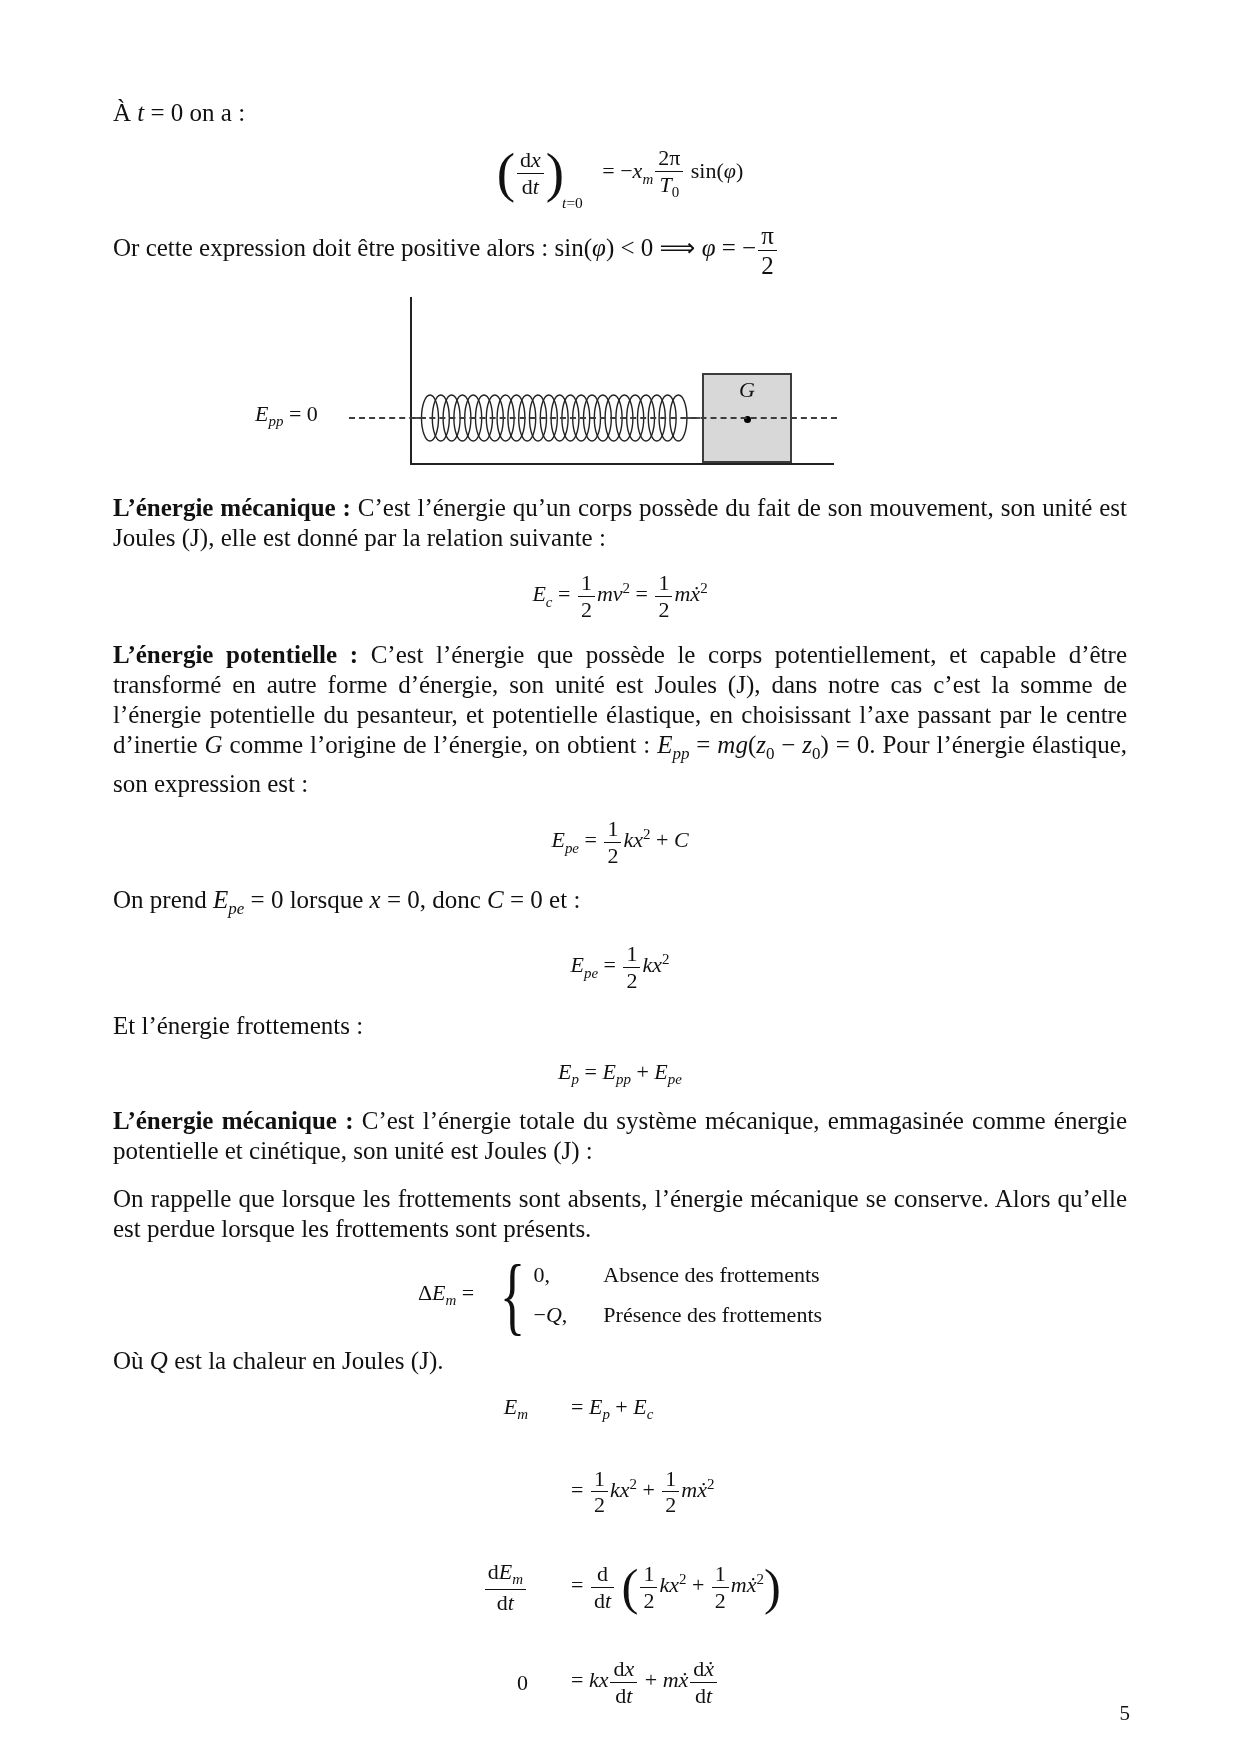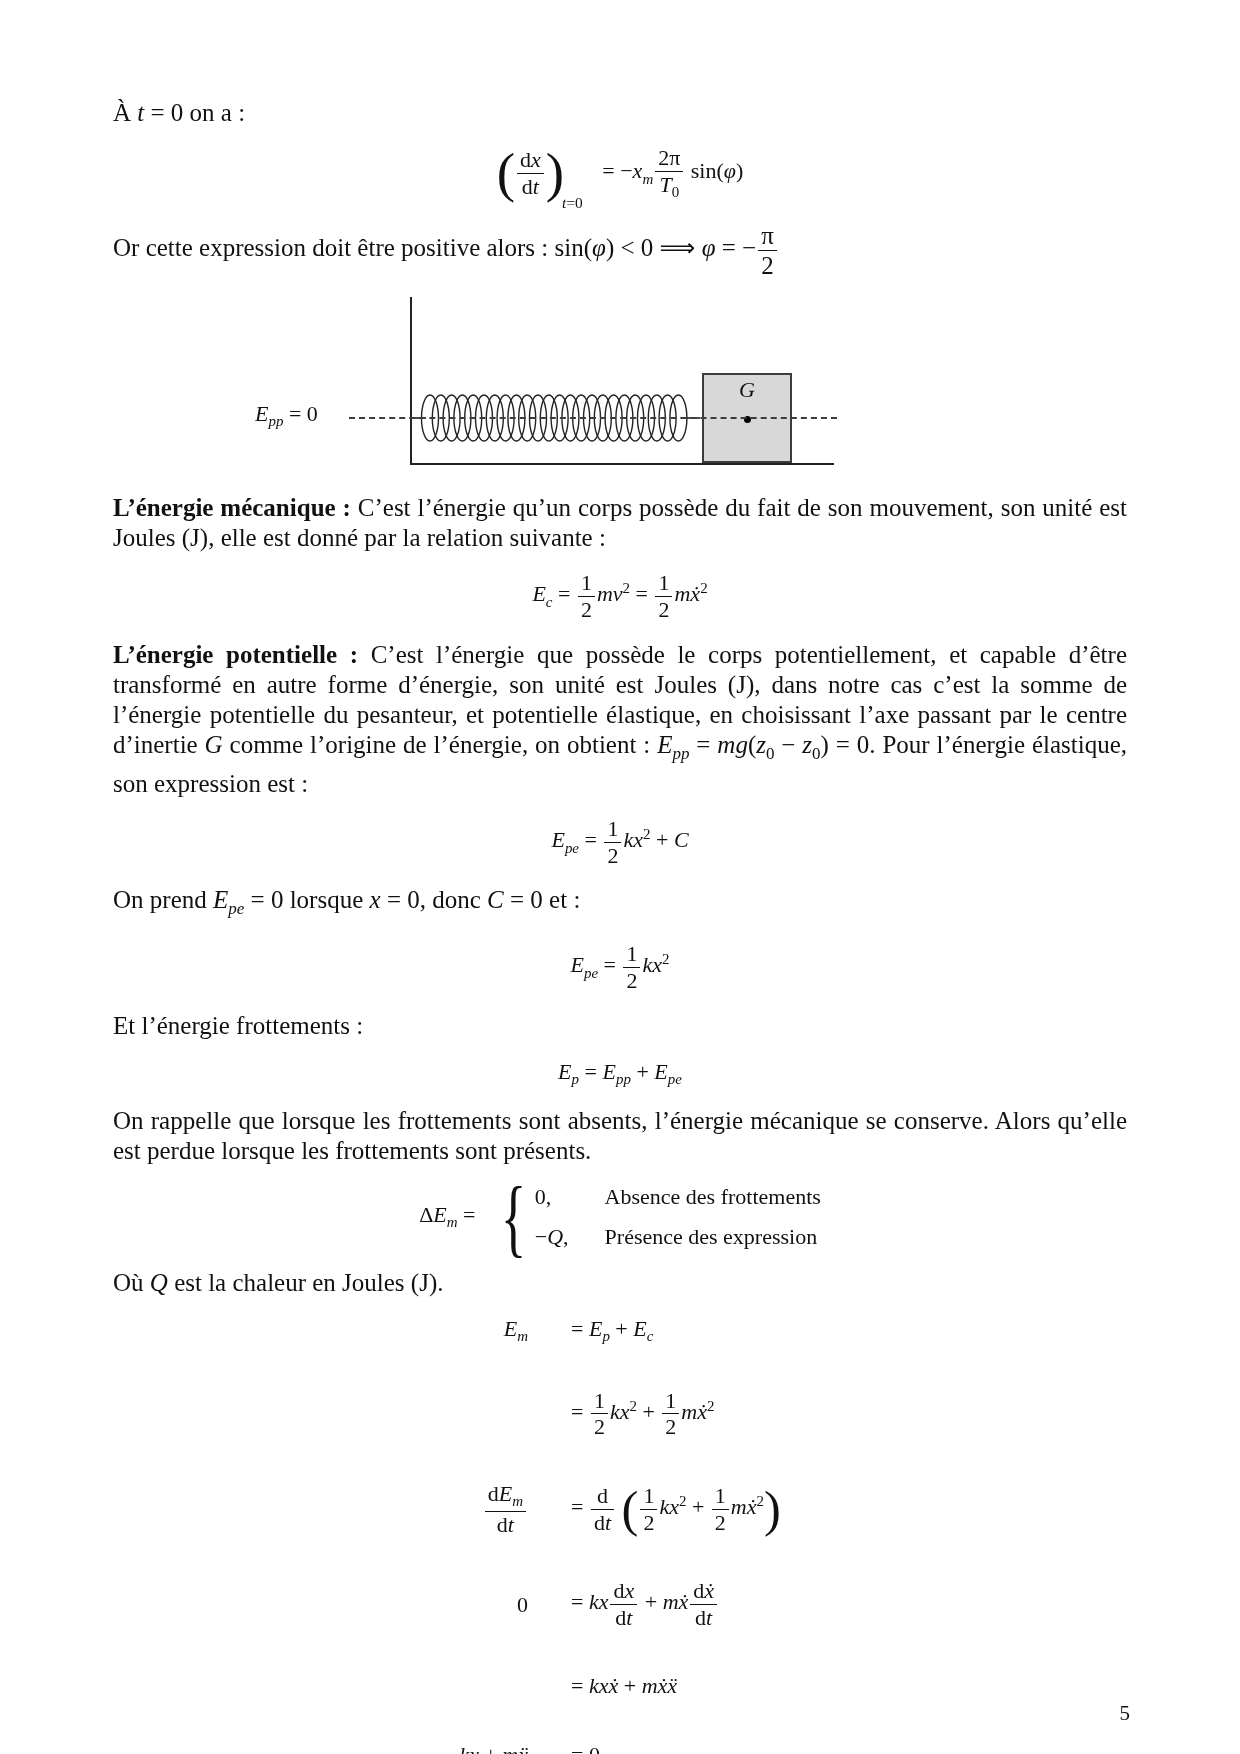--- a/index.html
+++ b/index.html
@@ -107,32 +107,33 @@
   <div class="eq"><i>E</i><sub><i>pe</i></sub> = <span class="frac"><span class="fn">1</span><span class="fd">2</span></span><i>kx</i><sup>2</sup> + <i>C</i></div>
 
   <p class="body">On prend <i>E</i><sub><i>pe</i></sub> = 0 lorsque <i>x</i> = 0, donc <i>C</i> = 0 et :</p>
 
   <div class="eq"><i>E</i><sub><i>pe</i></sub> = <span class="frac"><span class="fn">1</span><span class="fd">2</span></span><i>kx</i><sup>2</sup></div>
 
   <p class="body">Et l’énergie frottements :</p>
 
   <div class="eq"><i>E</i><sub><i>p</i></sub> = <i>E</i><sub><i>pp</i></sub> + <i>E</i><sub><i>pe</i></sub></div>
 
+  <p class="body"><b class="lead">L’énergie mécanique :</b><span> C’est l’énergie totale du système mécanique, emmagasinée comme énergie potentielle et cinétique, son unité est Joules (J) :</span></p>
 
 
   <p class="body">On rappelle que lorsque les frottements sont absents, l’énergie mécanique se conserve. Alors qu’elle est perdue lorsque les frottements sont présents.</p>
 
   <div class="cases-wrap">
     <span class="cases-lhs">Δ<i>E</i><sub><i>m</i></sub> =</span>
     <span class="cases-brace">{</span>
     <span class="cases-grid">
       <span>0,</span>
       <span>Absence des frottements</span>
       <span>−<i>Q</i>,</span>
-      <span>Présence des expression</span>
+      <span>Présence des frottements</span>
     </span>
   </div>
 
   <p class="body">Où <i>Q</i> est la chaleur en Joules (J).</p>
 
   <div class="align">
     <span class="lhs"><i>E</i><sub><i>m</i></sub></span>
     <span class="rhs">= <i>E</i><sub><i>p</i></sub> + <i>E</i><sub><i>c</i></sub></span>
     <span class="lhs"></span>
     <span class="rhs">= <span class="frac"><span class="fn">1</span><span class="fd">2</span></span><i>kx</i><sup>2</sup> + <span class="frac"><span class="fn">1</span><span class="fd">2</span></span><i>mẋ</i><sup>2</sup></span>

